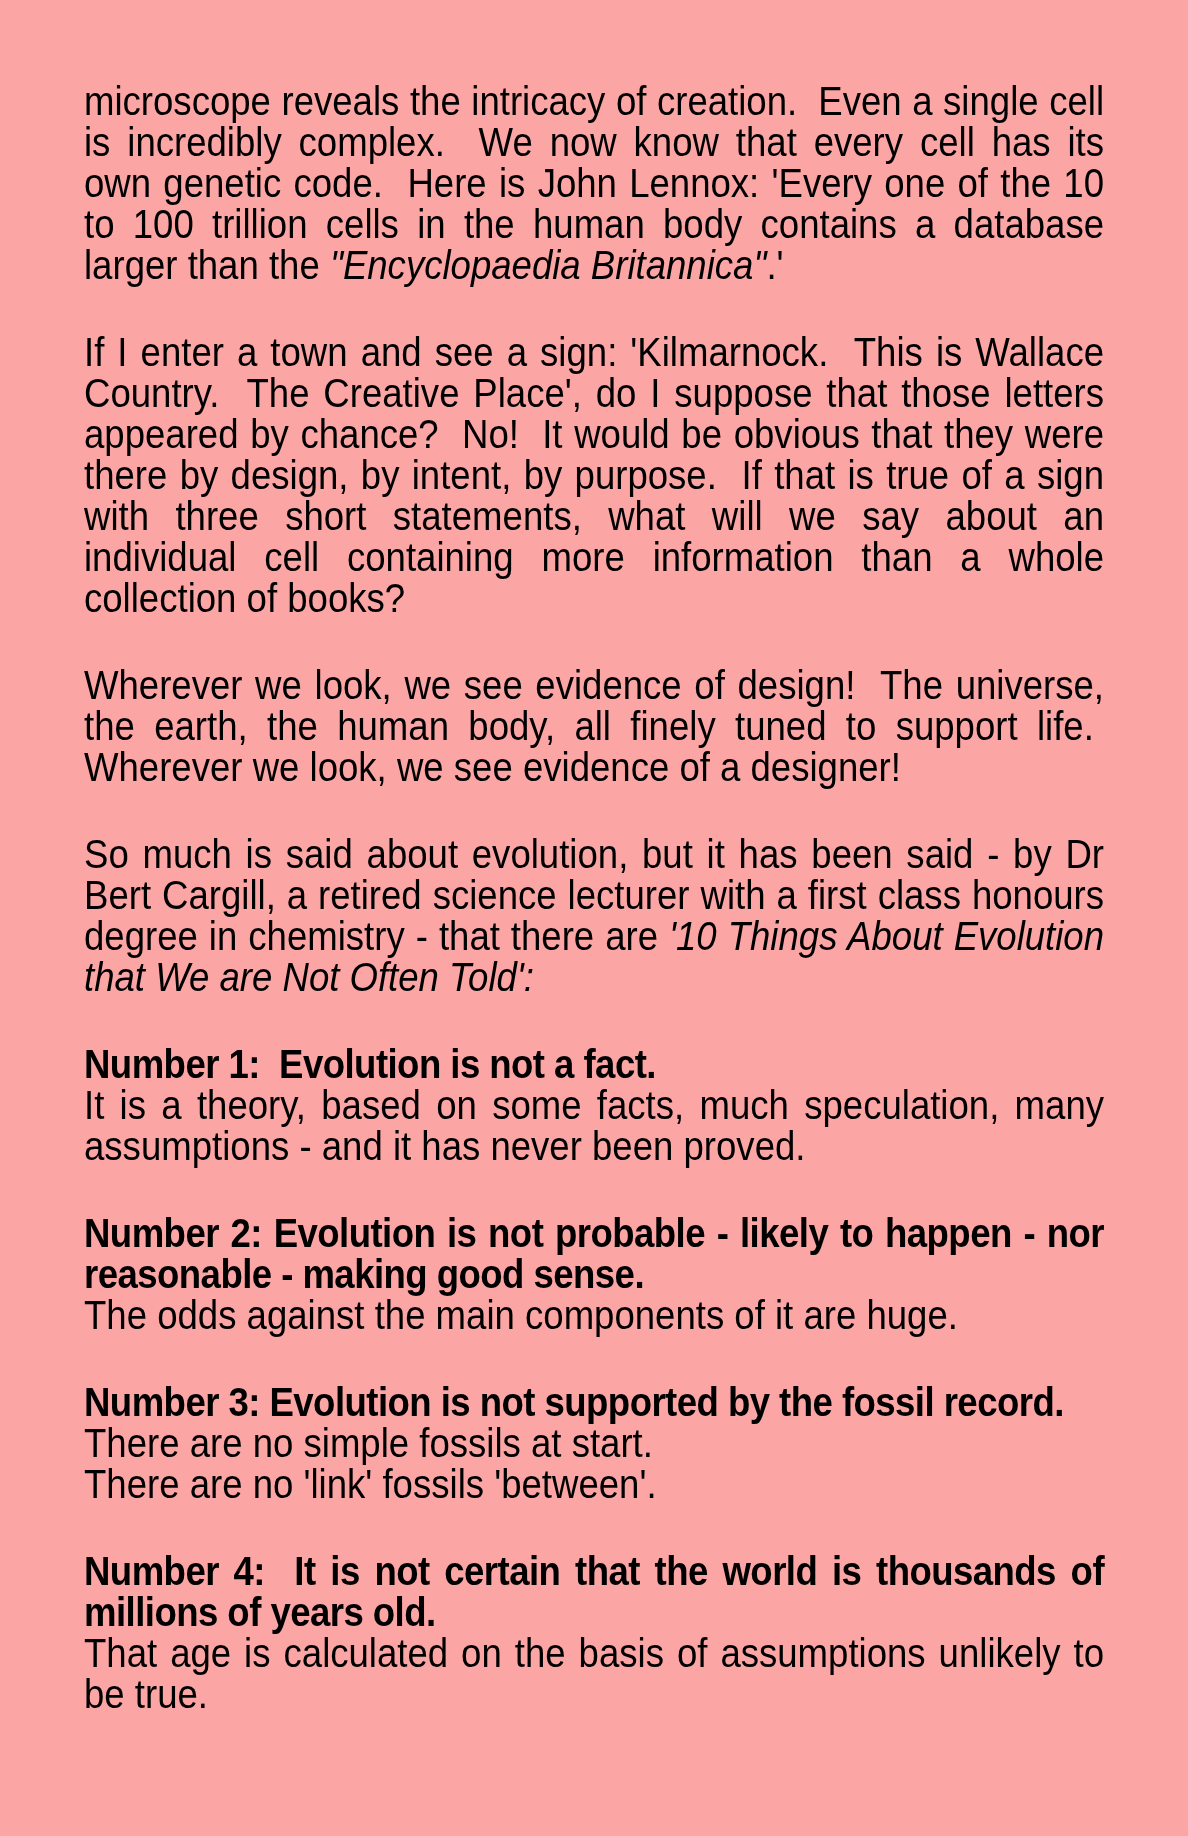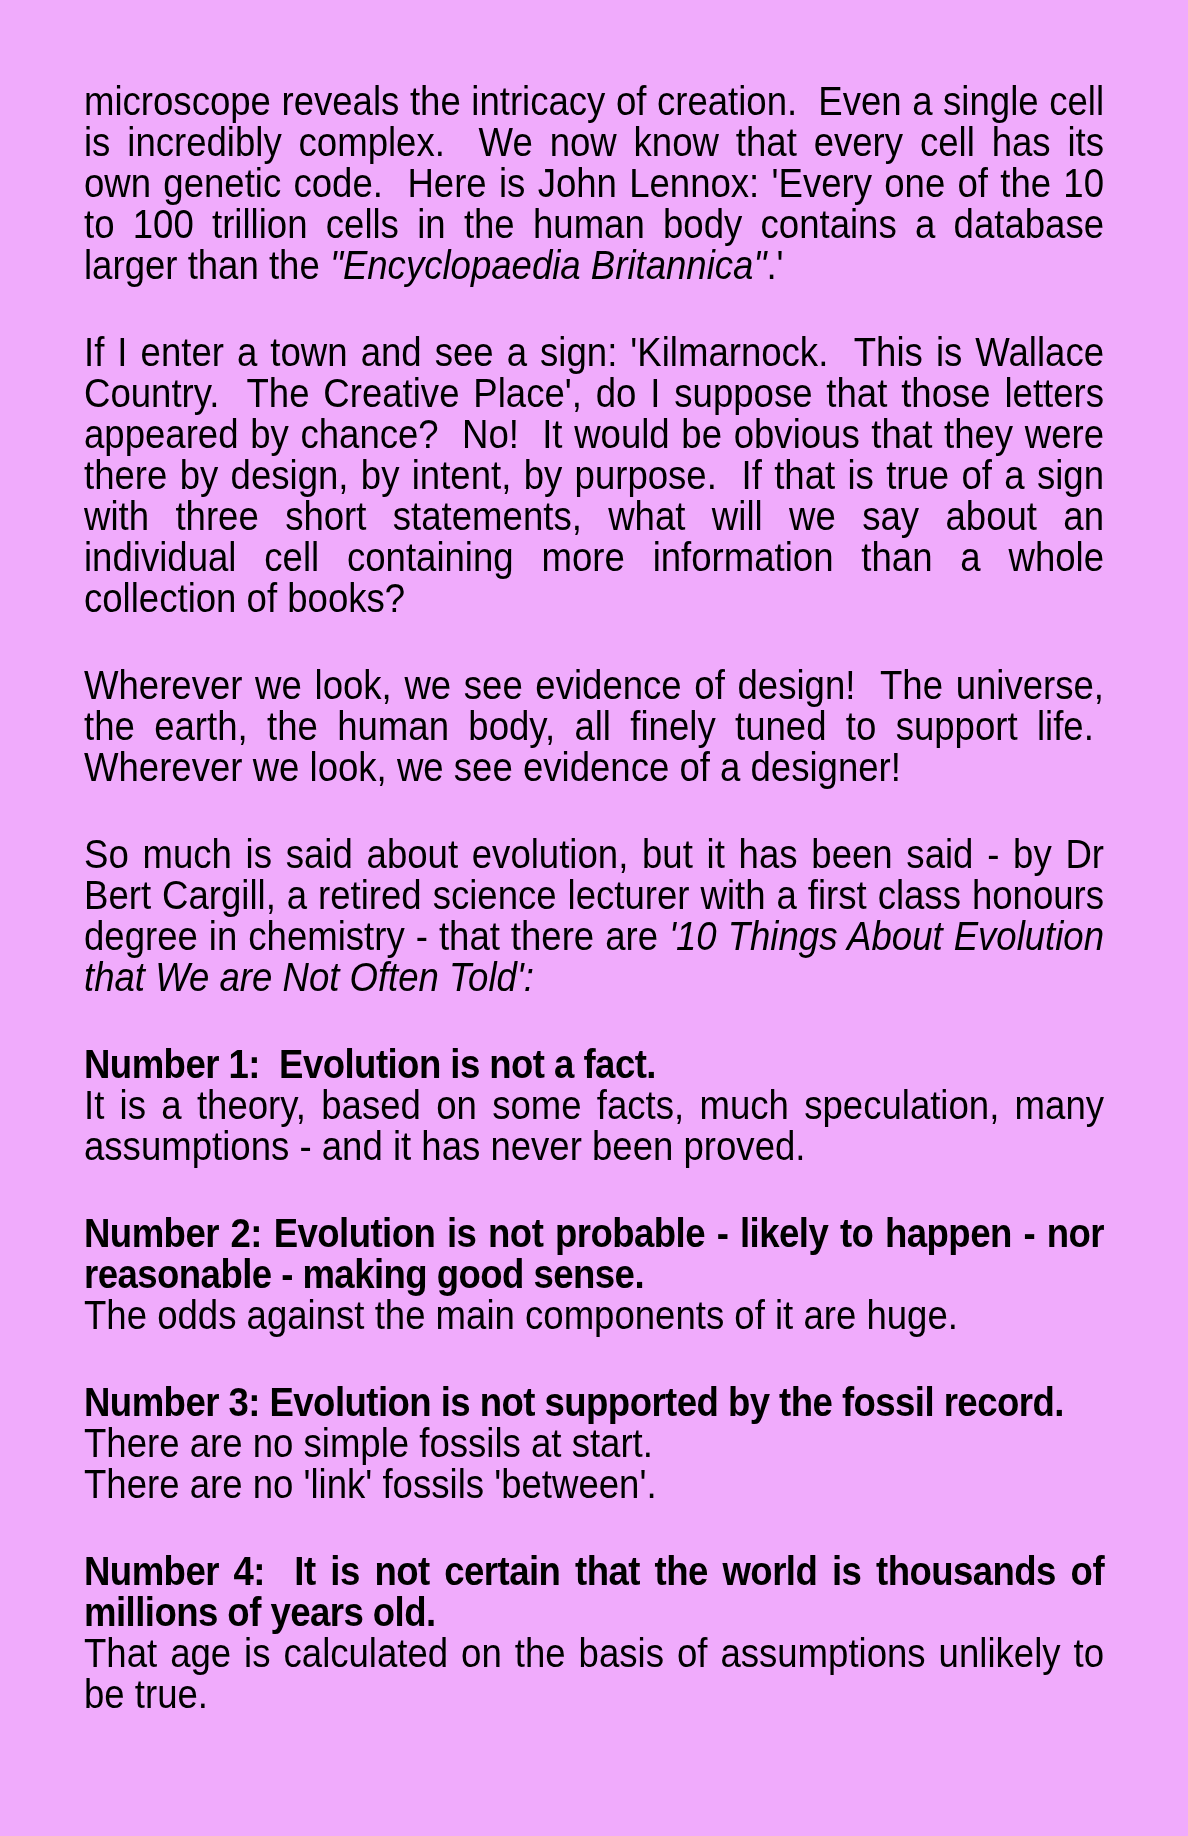--- a/index.html
+++ b/index.html
@@ -4,21 +4,21 @@
 <style>
   html, body {
     margin: 0;
     padding: 0;
     background: #ffffff;
   }
   .page {
     position: relative;
     width: 1188px;
     height: 1836px;
-    background: #f0abfc;
+    background: #fca5a5;
     overflow: hidden;
   }
   
   .doc {
     position: absolute;
     left: 84px;
     top: 81px;
     width: 1116px;
     transform: scaleX(0.914);
     transform-origin: 0 0;

